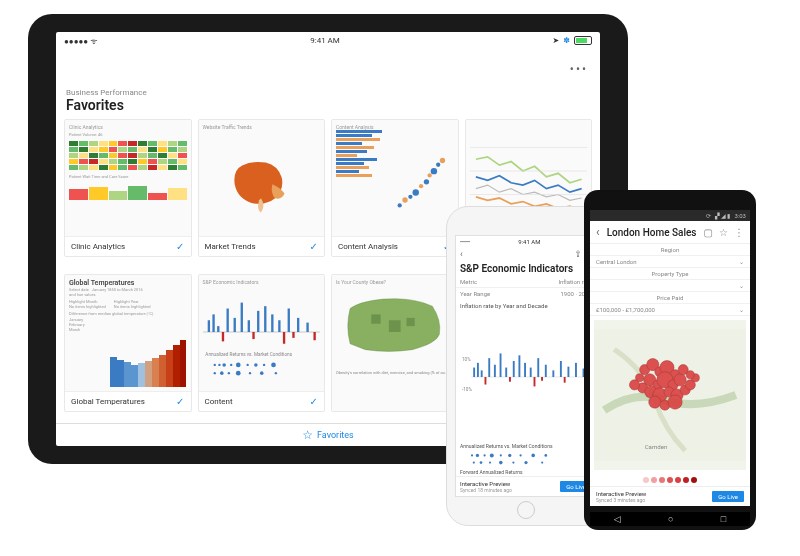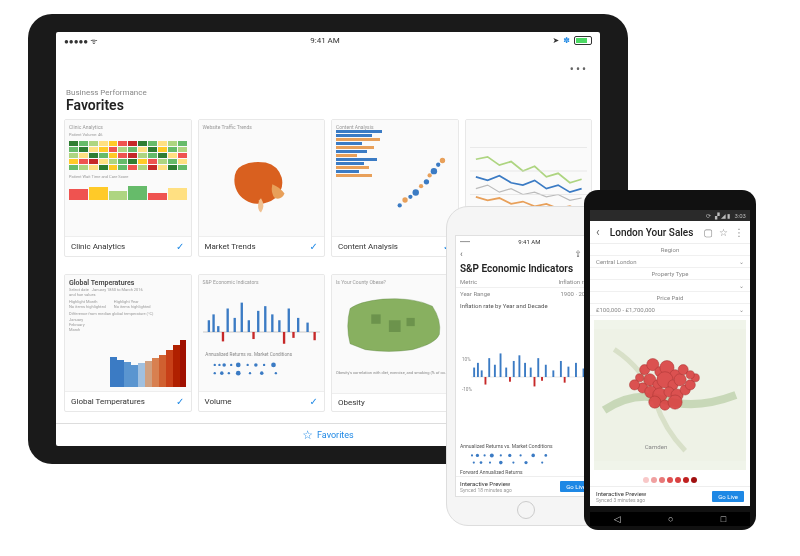--- a/index.html
+++ b/index.html
@@ -320,42 +320,39 @@
                 <circle cx="16" cy="75" r="1.5"></circle>
                 <circle cx="22" cy="75" r="1"></circle>
                 <circle cx="30" cy="75" r="2"></circle>
                 <circle cx="40" cy="75" r="1"></circle>
                 <circle cx="50" cy="75" r="1.5"></circle>
                 <circle cx="62" cy="75" r="1"></circle>
               </g>
           </svg>
         </div>
         <div class="card-footer">
-            <span class="card-title">Volume</span>
+            <span class="card-title">Content</span>
             <span class="check">✓</span>
           </div>
       </div>
 
       <div class="card">
         <div class="card-thumb">
           <div>Is Your County Obese?</div>
           <svg class="thumb-usmap" viewBox="0 0 100 70">
             <path d="M12 20 Q8 35 12 50 L25 55 Q45 58 65 55 Q85 50 88 42 Q90 30 82 18 Q65 10 40 12 Q20 14 12 20 Z" fill="#88b060"></path>
             <path d="M12 20 Q8 35 12 50 L25 55 Q45 58 65 55 Q85 50 88 42 Q90 30 82 18 Q65 10 40 12 Q20 14 12 20 Z" fill="none" stroke="#5a8040" stroke-width="0.3"></path>
             <g fill="#5a8040" opacity="0.6">
                 <rect x="30" y="25" width="8" height="8"></rect>
                 <rect x="45" y="30" width="10" height="10"></rect>
                 <rect x="60" y="28" width="7" height="7"></rect>
               </g>
           </svg>
           <div style="font-size:4px;color:#888;margin-top:2px">Obesity's correlation with diet, exercise, and smoking (% of co…)</div>
         </div>
-        <div class="card-footer">
-            <span class="card-title">Obesity</span>
-          </div>
       </div>
 
       <div style="visibility:hidden"></div>
     </div>
 
     <div class="ipad-tabbar">
       <div class="tabbar-item">
         <span class="star-icon">☆</span>
         <span>Favorites</span>
       </div>
@@ -455,21 +452,21 @@
 
 <div class="android">
   <div class="android-screen">
     <div class="android-status">
       <span>⟳</span>
       <span>▞ ◢ ▮</span>
       <span>3:03</span>
     </div>
     <div class="android-nav">
       <span style="font-size:12px;color:#666">‹</span>
-      <div class="android-title">London Your Sales</div>
+      <div class="android-title">London Home Sales</div>
       <div class="android-icons">
         <span>▢</span>
         <span>☆</span>
         <span>⋮</span>
       </div>
     </div>
     <div class="android-filter">
         <span></span>
         <span>Region</span>
         <span></span>

